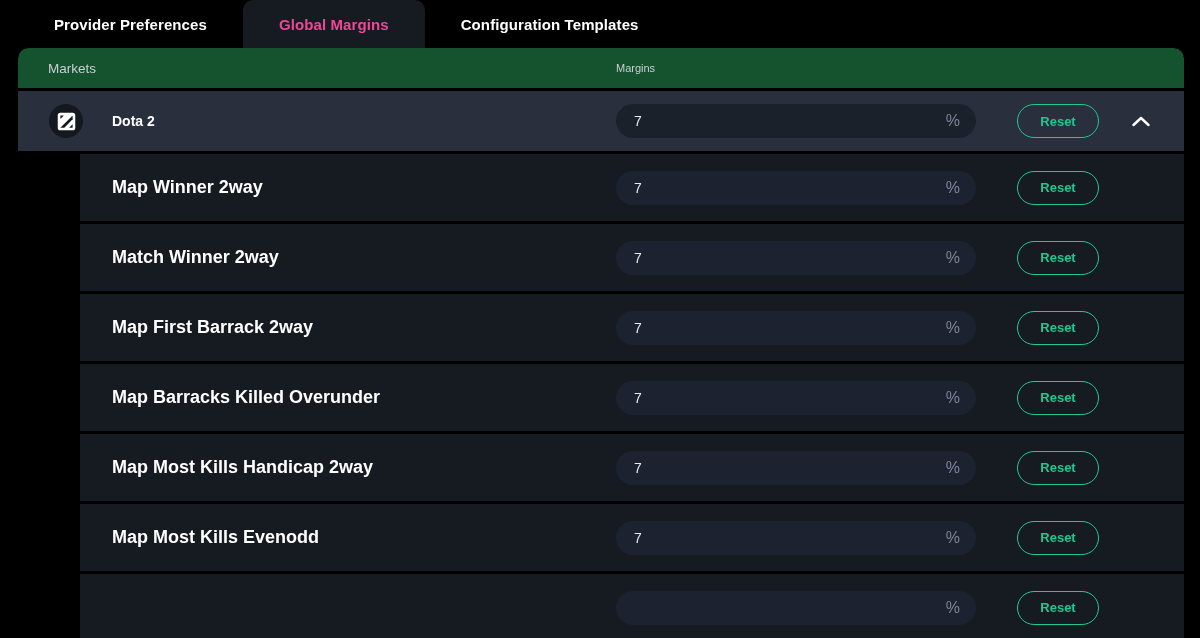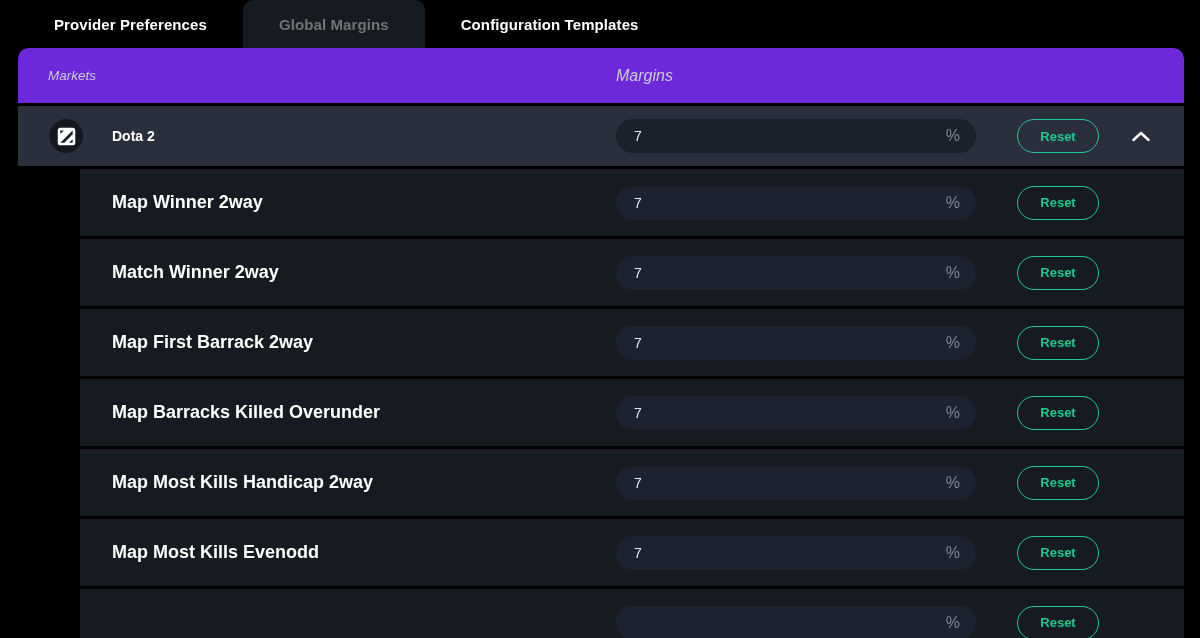--- a/index.html
+++ b/index.html
@@ -45,59 +45,58 @@
     border: none;
     cursor: pointer;
     height: 48px;
     white-space: nowrap;
     font-family: "Liberation Sans", sans-serif;
   }
 
   .tab.active {
     background: #161b22;
     border-radius: 10px 10px 0 0;
-    color: #737373;
+    color: #ec4899;
   }
 
   .tab.dim { color: #8f949c; font-weight: bold; }
 
   
   .panel {
     position: absolute;
     top: 48px;
     left: 10px;
     width: 1166px;
     height: 590px;
     background: #000000;
     border-radius: 10px 10px 0 0;
     overflow: hidden;
   }
 
   .table-head {
-    height: 55px;
-    background: #6d28d9;
+    height: 40px;
+    background: #14532d;
     border-radius: 10px 10px 0 0;
     display: flex;
     align-items: center;
     position: relative;
-    font-style: italic;
   }
 
   .th-markets {
     position: absolute;
     left: 30px;
     font-size: 13.5px;
     color: #c9ced6;
     font-weight: normal;
   }
 
   .th-margins {
     position: absolute;
     left: 598px;
-    font-size: 16px;
+    font-size: 11px;
     color: #c9ced6;
     font-weight: normal;
   }
 
   
   .group-row {
     position: relative;
     height: 60px;
     background: #2a2f3d;
     display: flex;

